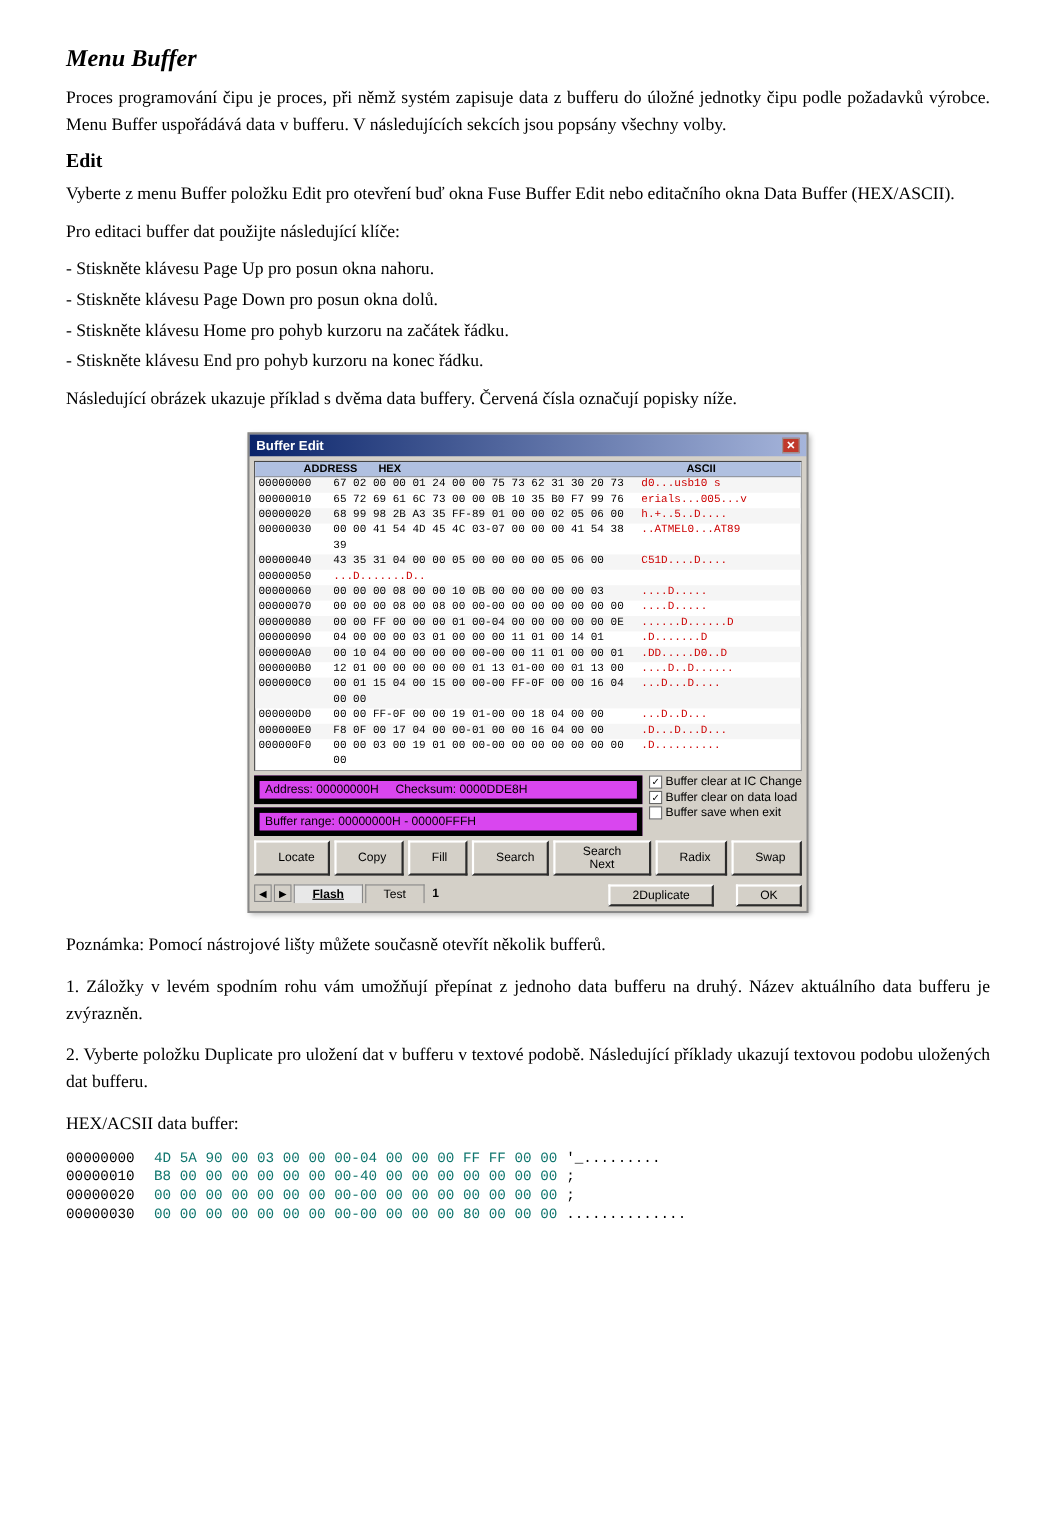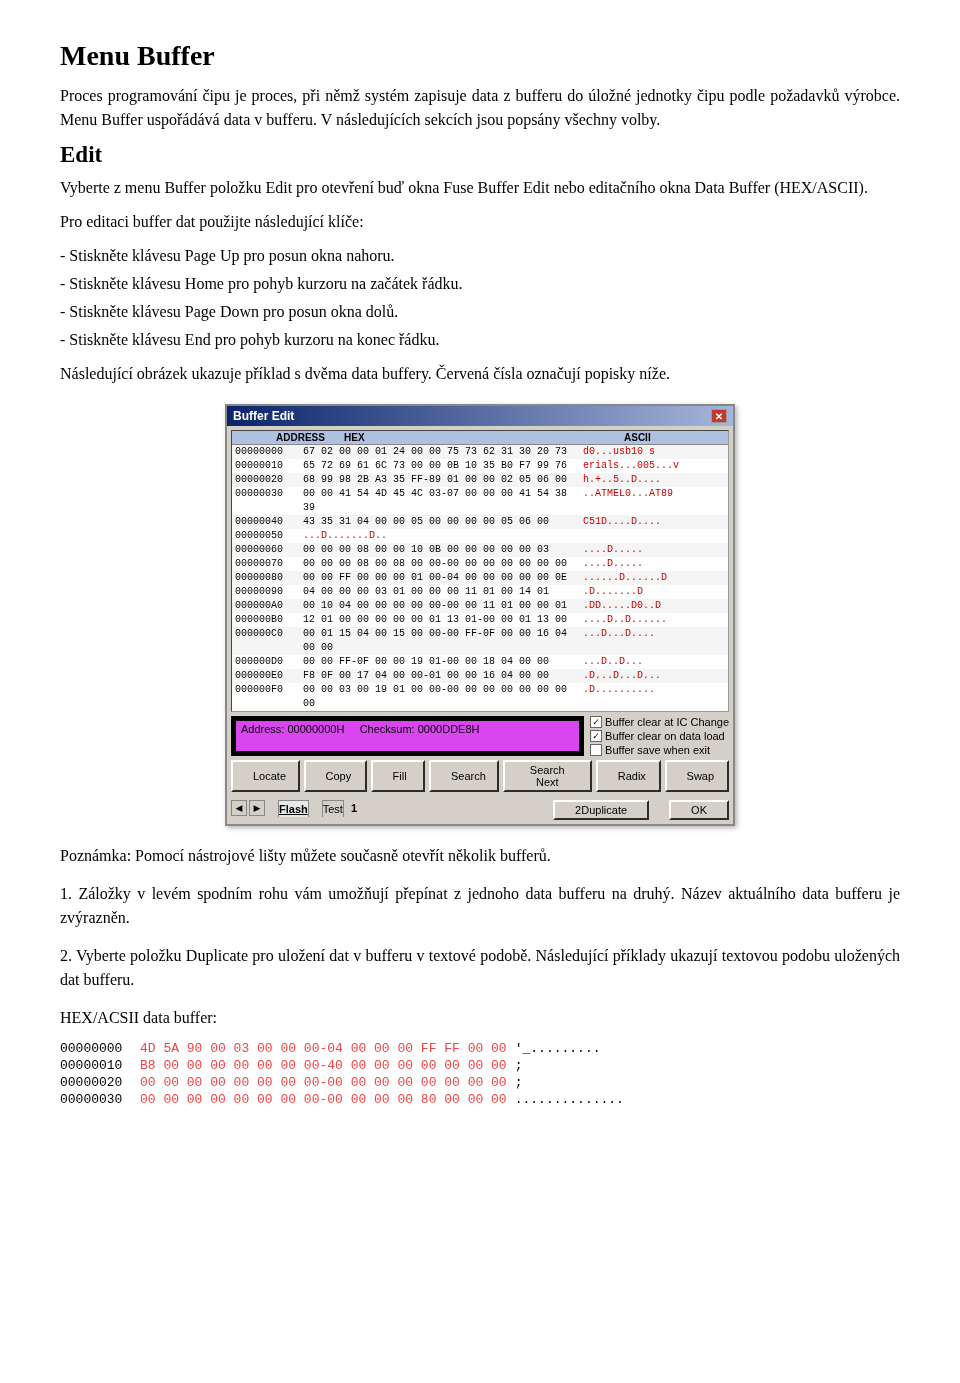--- a/index.html
+++ b/index.html
@@ -5,31 +5,32 @@
     * { margin: 0; padding: 0; box-sizing: border-box; }
     body {
       font-family: Times New Roman, serif;
       font-size: 16px;
       color: #000;
       background: #fff;
       width: 960px;
       padding: 40px 60px;
     }
     h1.page-title {
-      font-size: 28px;
+      font-size: 22px;
       font-weight: bold;
       margin-bottom: 12px;
+      font-style: italic;
     }
     p {
       margin-bottom: 10px;
       line-height: 1.5;
       text-align: justify;
     }
     .section-title {
-      font-size: 23px;
+      font-size: 18px;
       font-weight: bold;
       margin-top: 8px;
       margin-bottom: 8px;
     }
     .key-list {
       margin: 8px 0 10px 0;
     }
     .key-list p {
       margin-bottom: 4px;
     }
@@ -168,24 +169,23 @@
       font-size: 9px;
       display: flex;
       align-items: center;
       justify-content: center;
       cursor: pointer;
     }
     .tab-item {
       background: #d4d0c8;
       border: 1px solid #888;
       border-bottom: none;
-      padding: 2px 0;
+      padding: 2px 16px;
       font-size: 11px;
       cursor: pointer;
-      margin-left: 11px;
     }
     .tab-item.active {
       background: #e8e8e8;
       font-weight: bold;
     }
     .tab-item.underline {
       text-decoration: underline;
     }
     .bottom-row {
       display: flex;
@@ -213,21 +213,21 @@
       padding: 1px 8px 1px 0;
       vertical-align: top;
       white-space: nowrap;
     }
     .hex-data-table .addr-col {
       color: #000;
       font-weight: normal;
       min-width: 80px;
     }
     .hex-data-table .hex-col {
-      color: #ef4444;
+      color: #0f766e;
       min-width: 300px;
     }
     .hex-data-table .ascii-col {
       color: #000;
     }
   </style>
 </head>
 <body>
 
 <h1 class="page-title">Menu Buffer</h1>
@@ -235,22 +235,22 @@
 <p>Proces programování čipu je proces, při němž systém zapisuje data z bufferu do úložné jednotky čipu podle požadavků výrobce. Menu Buffer uspořádává data v bufferu. V následujících sekcích jsou popsány všechny volby.</p>
 
 <div class="section-title">Edit</div>
 
 <p>Vyberte z menu Buffer položku Edit pro otevření buď okna Fuse Buffer Edit nebo editačního okna Data Buffer (HEX/ASCII).</p>
 
 <p>Pro editaci buffer dat použijte následující klíče:</p>
 
 <div class="key-list">
   <p>- Stiskněte klávesu Page Up pro posun okna nahoru.</p>
+  <p>- Stiskněte klávesu Page Down pro posun okna dolů.</p>
   <p>- Stiskněte klávesu Home pro pohyb kurzoru na začátek řádku.</p>
-  <p>- Stiskněte klávesu Page Down pro posun okna dolů.</p>
   <p>- Stiskněte klávesu End pro pohyb kurzoru na konec řádku.</p>
 </div>
 
 <p>Následující obrázek ukazuje příklad s dvěma data buffery. Červená čísla označují popisky níže.</p>
 
 <div class="screenshot-container">
   <div class="buffer-edit-window">
 
     <div class="window-titlebar">
       <span>Buffer Edit</span>
@@ -345,20 +345,23 @@
             <div class="col-ascii">.D..........</div>
           </div>
       </div>
 
       <div class="info-checkboxes-row">
         <div class="info-left">
           <div class="info-box">
             <span>Address: 00000000H</span>
             &nbsp;&nbsp;&nbsp;
             <span>Checksum: 0000DDE8H</span>
+          </div>
+          <div class="info-box">
+            <span>Buffer range: 00000000H - 00000FFFH</span>
           </div>
         </div>
         <div class="info-right">
           <div class="checkbox-item">
             <div class="cb-box">✓</div>
             <span>Buffer clear at IC Change</span>
           </div>
           <div class="checkbox-item">
             <div class="cb-box">✓</div>
             <span>Buffer clear on data load</span>

